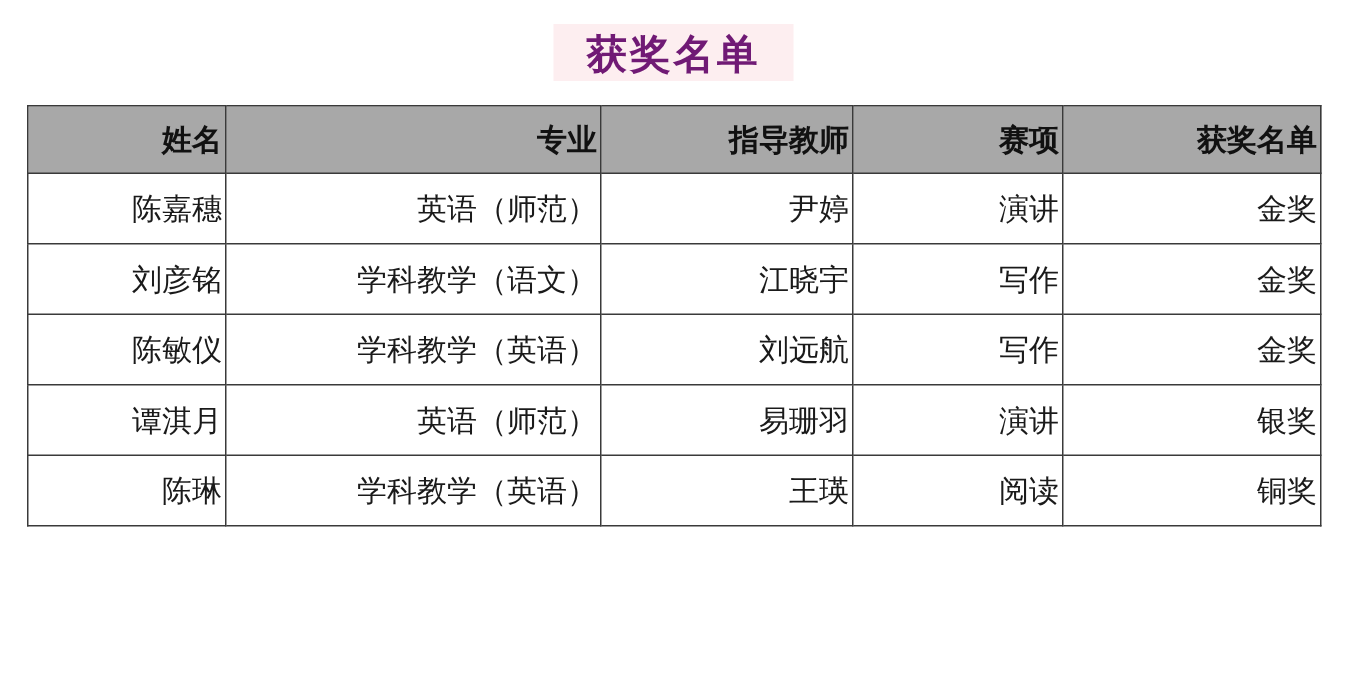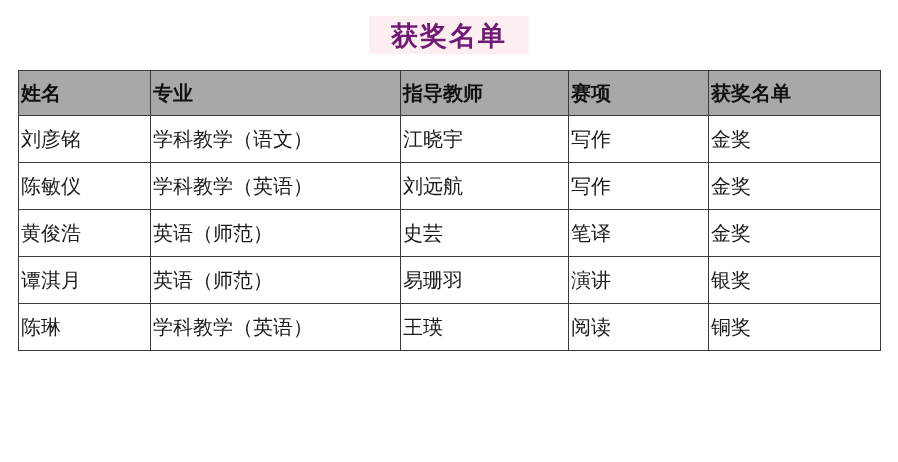--- a/index.html
+++ b/index.html
@@ -39,21 +39,21 @@
     box-sizing: border-box;
   }
   table.award-table {
     border-collapse: collapse;
     width: 862px;
     table-layout: fixed;
   }
   table.award-table th,
   table.award-table td {
     border: 1px solid #3a3a3a;
-    text-align: left;
+    text-align: right;
     font-size: 20px;
     color: #1a1a1a;
     height: 46px;
     padding: 0 2px;
     font-weight: normal;
     white-space: nowrap;
     margin-top: 35px;
   }
   table.award-table thead th {
     background: #a8a8a8;
@@ -89,38 +89,38 @@
         <tr>
           <th>姓名</th>
           <th>专业</th>
           <th>指导教师</th>
           <th>赛项</th>
           <th>获奖名单</th>
         </tr>
       </thead>
       <tbody>
         <tr>
+          <td>陈嘉穗</td>
+          <td>英语（师范）</td>
+          <td>尹婷</td>
+          <td>演讲</td>
+          <td>金奖</td>
+        </tr>
+        <tr>
           <td>刘彦铭</td>
           <td>学科教学（语文）</td>
           <td>江晓宇</td>
           <td>写作</td>
           <td>金奖</td>
         </tr>
         <tr>
           <td>陈敏仪</td>
           <td>学科教学（英语）</td>
           <td>刘远航</td>
           <td>写作</td>
-          <td>金奖</td>
-        </tr>
-        <tr>
-          <td>黄俊浩</td>
-          <td>英语（师范）</td>
-          <td>史芸</td>
-          <td>笔译</td>
           <td>金奖</td>
         </tr>
         <tr>
           <td>谭淇月</td>
           <td>英语（师范）</td>
           <td>易珊羽</td>
           <td>演讲</td>
           <td>银奖</td>
         </tr>
         <tr>

